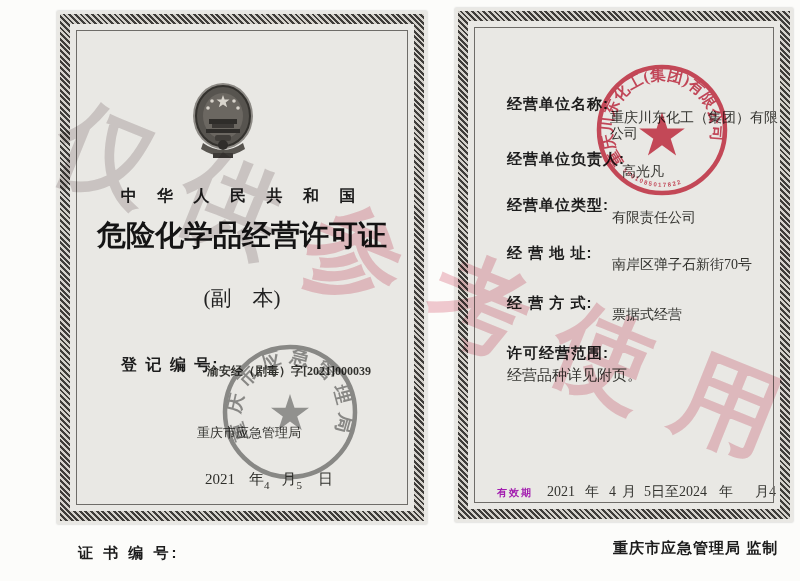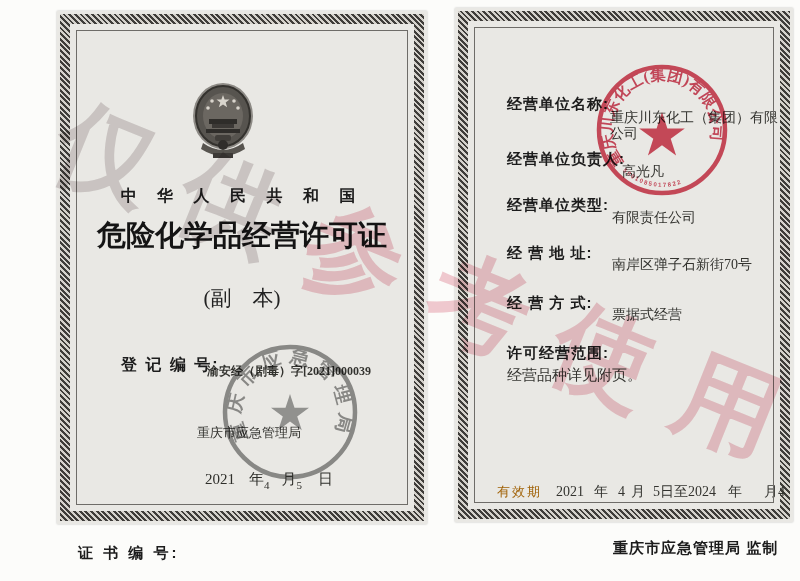--- a/index.html
+++ b/index.html
@@ -46,21 +46,21 @@
 
   .r-label { font-size:15px; letter-spacing:1px; }
   .r-value { font-size:14px; }
 
   .daterow { left:148px; top:459px; font-size:15px; color:#2e2e2a; white-space:nowrap; }
   .daterow span { display:inline-block; }
   .sub { font-size:11px; position:relative; top:5px; }
 
   .validity { left:42px; top:474px; white-space:nowrap; }
   .validity span { display:inline-block; font-size:14px; }
-  .validity .lbl { font-family:"Liberation Sans",sans-serif; font-weight:normal; font-size:13px; letter-spacing:2px; color:#a16207; }
+  .validity .lbl { font-family:"Liberation Sans",sans-serif; font-weight:bold; font-size:10px; letter-spacing:2px; color:#a21caf; }
 
   .seal { mix-blend-mode:multiply; pointer-events:none; }
 
   .watermark {
     position:absolute; left:85px; top:75px;
     transform:rotate(22deg); transform-origin:0 0;
     font-family:"Liberation Sans",sans-serif; font-weight:bold;
     font-size:100px; letter-spacing:34px; white-space:nowrap;
     mix-blend-mode:multiply; pointer-events:none; z-index:9;
   }

